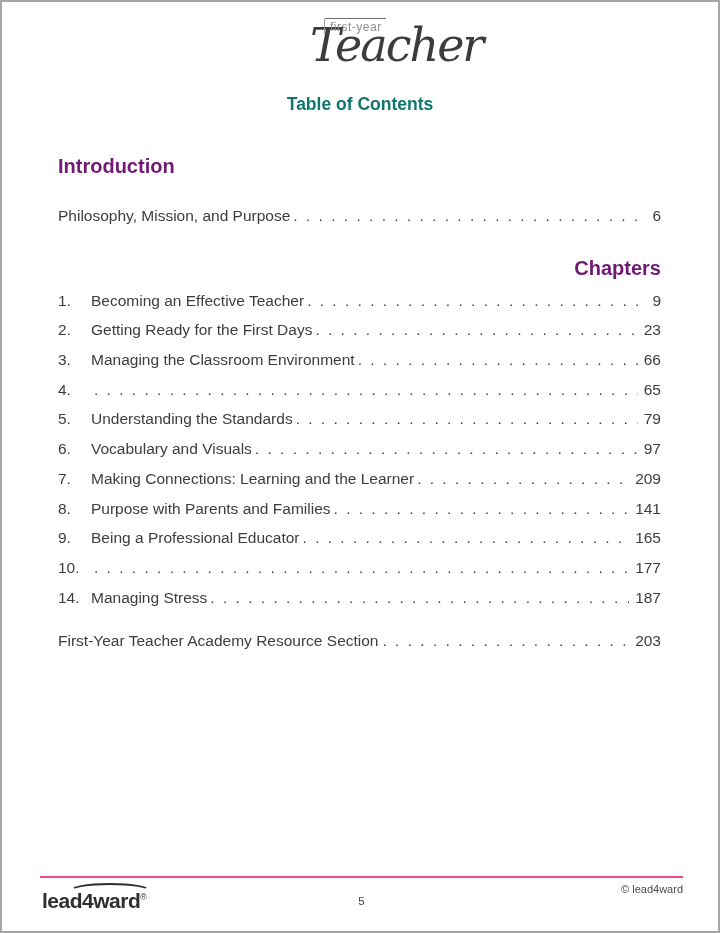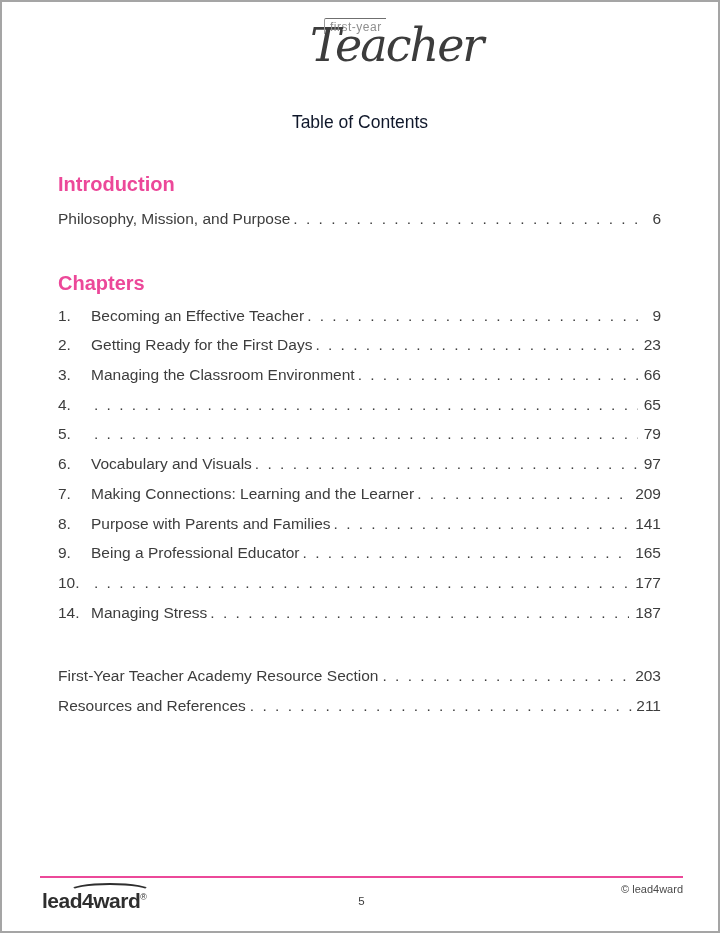--- a/index.html
+++ b/index.html
@@ -43,48 +43,48 @@
     color: #8f8f8f;
     letter-spacing: 0.5px;
     border-left: 1px solid #9a9a9a;
     border-top: 1px solid #6f6f6f;
     border-top-left-radius: 2px;
     padding: 1px 4px 0 5px;
   }
 
   
   .toc-title {
-    margin-top: 32px;
+    margin-top: 14px;
     text-align: center;
     font-size: 17.5px;
-    font-weight: 400;
-    color: #0f172a;
+    font-weight: 700;
+    color: #0f766e;
   }
 
   
   .content { padding: 0 57px 0 56px; }
   .section-heading {
     font-size: 20px;
     font-weight: 700;
-    color: #ec4899;
+    color: #701a75;
     line-height: 1;
   }
   .heading-intro { margin-top: 41px; }
-  .heading-chapters { margin-top: 39px; margin-bottom: 8px; }
+  .heading-chapters { margin-top: 27px; margin-bottom: 8px; text-align: right; }
 
   .toc-row {
     display: flex;
     align-items: baseline;
     font-size: 15.5px;
     color: #3d3d3d;
     height: 29.7px;
     line-height: 29.7px;
     white-space: nowrap;
   }
-  .row-intro { margin-top: 10px; }
+  .row-intro { margin-top: 25px; }
   .toc-row .num {
     width: 33px;
     flex: 0 0 33px;
   }
   .toc-row .entry-title { flex: 0 0 auto; }
   .leader {
     flex: 1 1 auto;
     overflow: hidden;
     white-space: nowrap;
     padding-left: 3px;
@@ -92,21 +92,21 @@
     color: #3d3d3d;
   }
   .leader::after {
     content: ". . . . . . . . . . . . . . . . . . . . . . . . . . . . . . . . . . . . . . . . . . . . . . . . . . . . . . . . . . . . . . . . . . . . . . . . . . . . . . . .";
   }
   .page-num {
     flex: 0 0 auto;
     padding-left: 6px;
     text-align: right;
   }
-  .extras { margin-top: 34px; }
+  .extras { margin-top: 14px; }
   .extras .toc-row { height: 30px; line-height: 30px; }
   .extras .leader { padding-left: 4px; }
   .extras .page-num { padding-left: 2px; }
 
   
   .footer {
     position: absolute;
     left: 38px; right: 35px;
     top: 874px;
     border-top: 2px solid #ec4899;
@@ -189,20 +189,21 @@
       <span class="leader"></span>
       <span class="page-num">66</span>
     </div>
     <div class="toc-row">
       <span class="num">4.</span>
       <span class="leader"></span>
       <span class="page-num">65</span>
     </div>
     <div class="toc-row">
       <span class="num">5.</span>
+      <span class="entry-title">Understanding the Standards</span>
       <span class="leader"></span>
       <span class="page-num">79</span>
     </div>
     <div class="toc-row">
       <span class="num">6.</span>
       <span class="entry-title">Vocabulary and Visuals</span>
       <span class="leader"></span>
       <span class="page-num">97</span>
     </div>
     <div class="toc-row">
@@ -234,25 +235,20 @@
       <span class="leader"></span>
       <span class="page-num">187</span>
     </div>
 
     <div class="extras">
       <div class="toc-row">
         <span class="entry-title">First-Year Teacher Academy Resource Section</span>
         <span class="leader"></span>
         <span class="page-num">203</span>
       </div>
-      <div class="toc-row">
-        <span class="entry-title">Resources and References</span>
-        <span class="leader"></span>
-        <span class="page-num">211</span>
-      </div>
     </div>
 
   </div>
 
   <div class="footer">
     <div class="footer-brand">
       <span class="swoosh"></span><span>lead4ward</span><span class="reg">®</span>
     </div>
     <div class="footer-pagenum">5</div>
     <div class="footer-copyright">© lead4ward</div>

